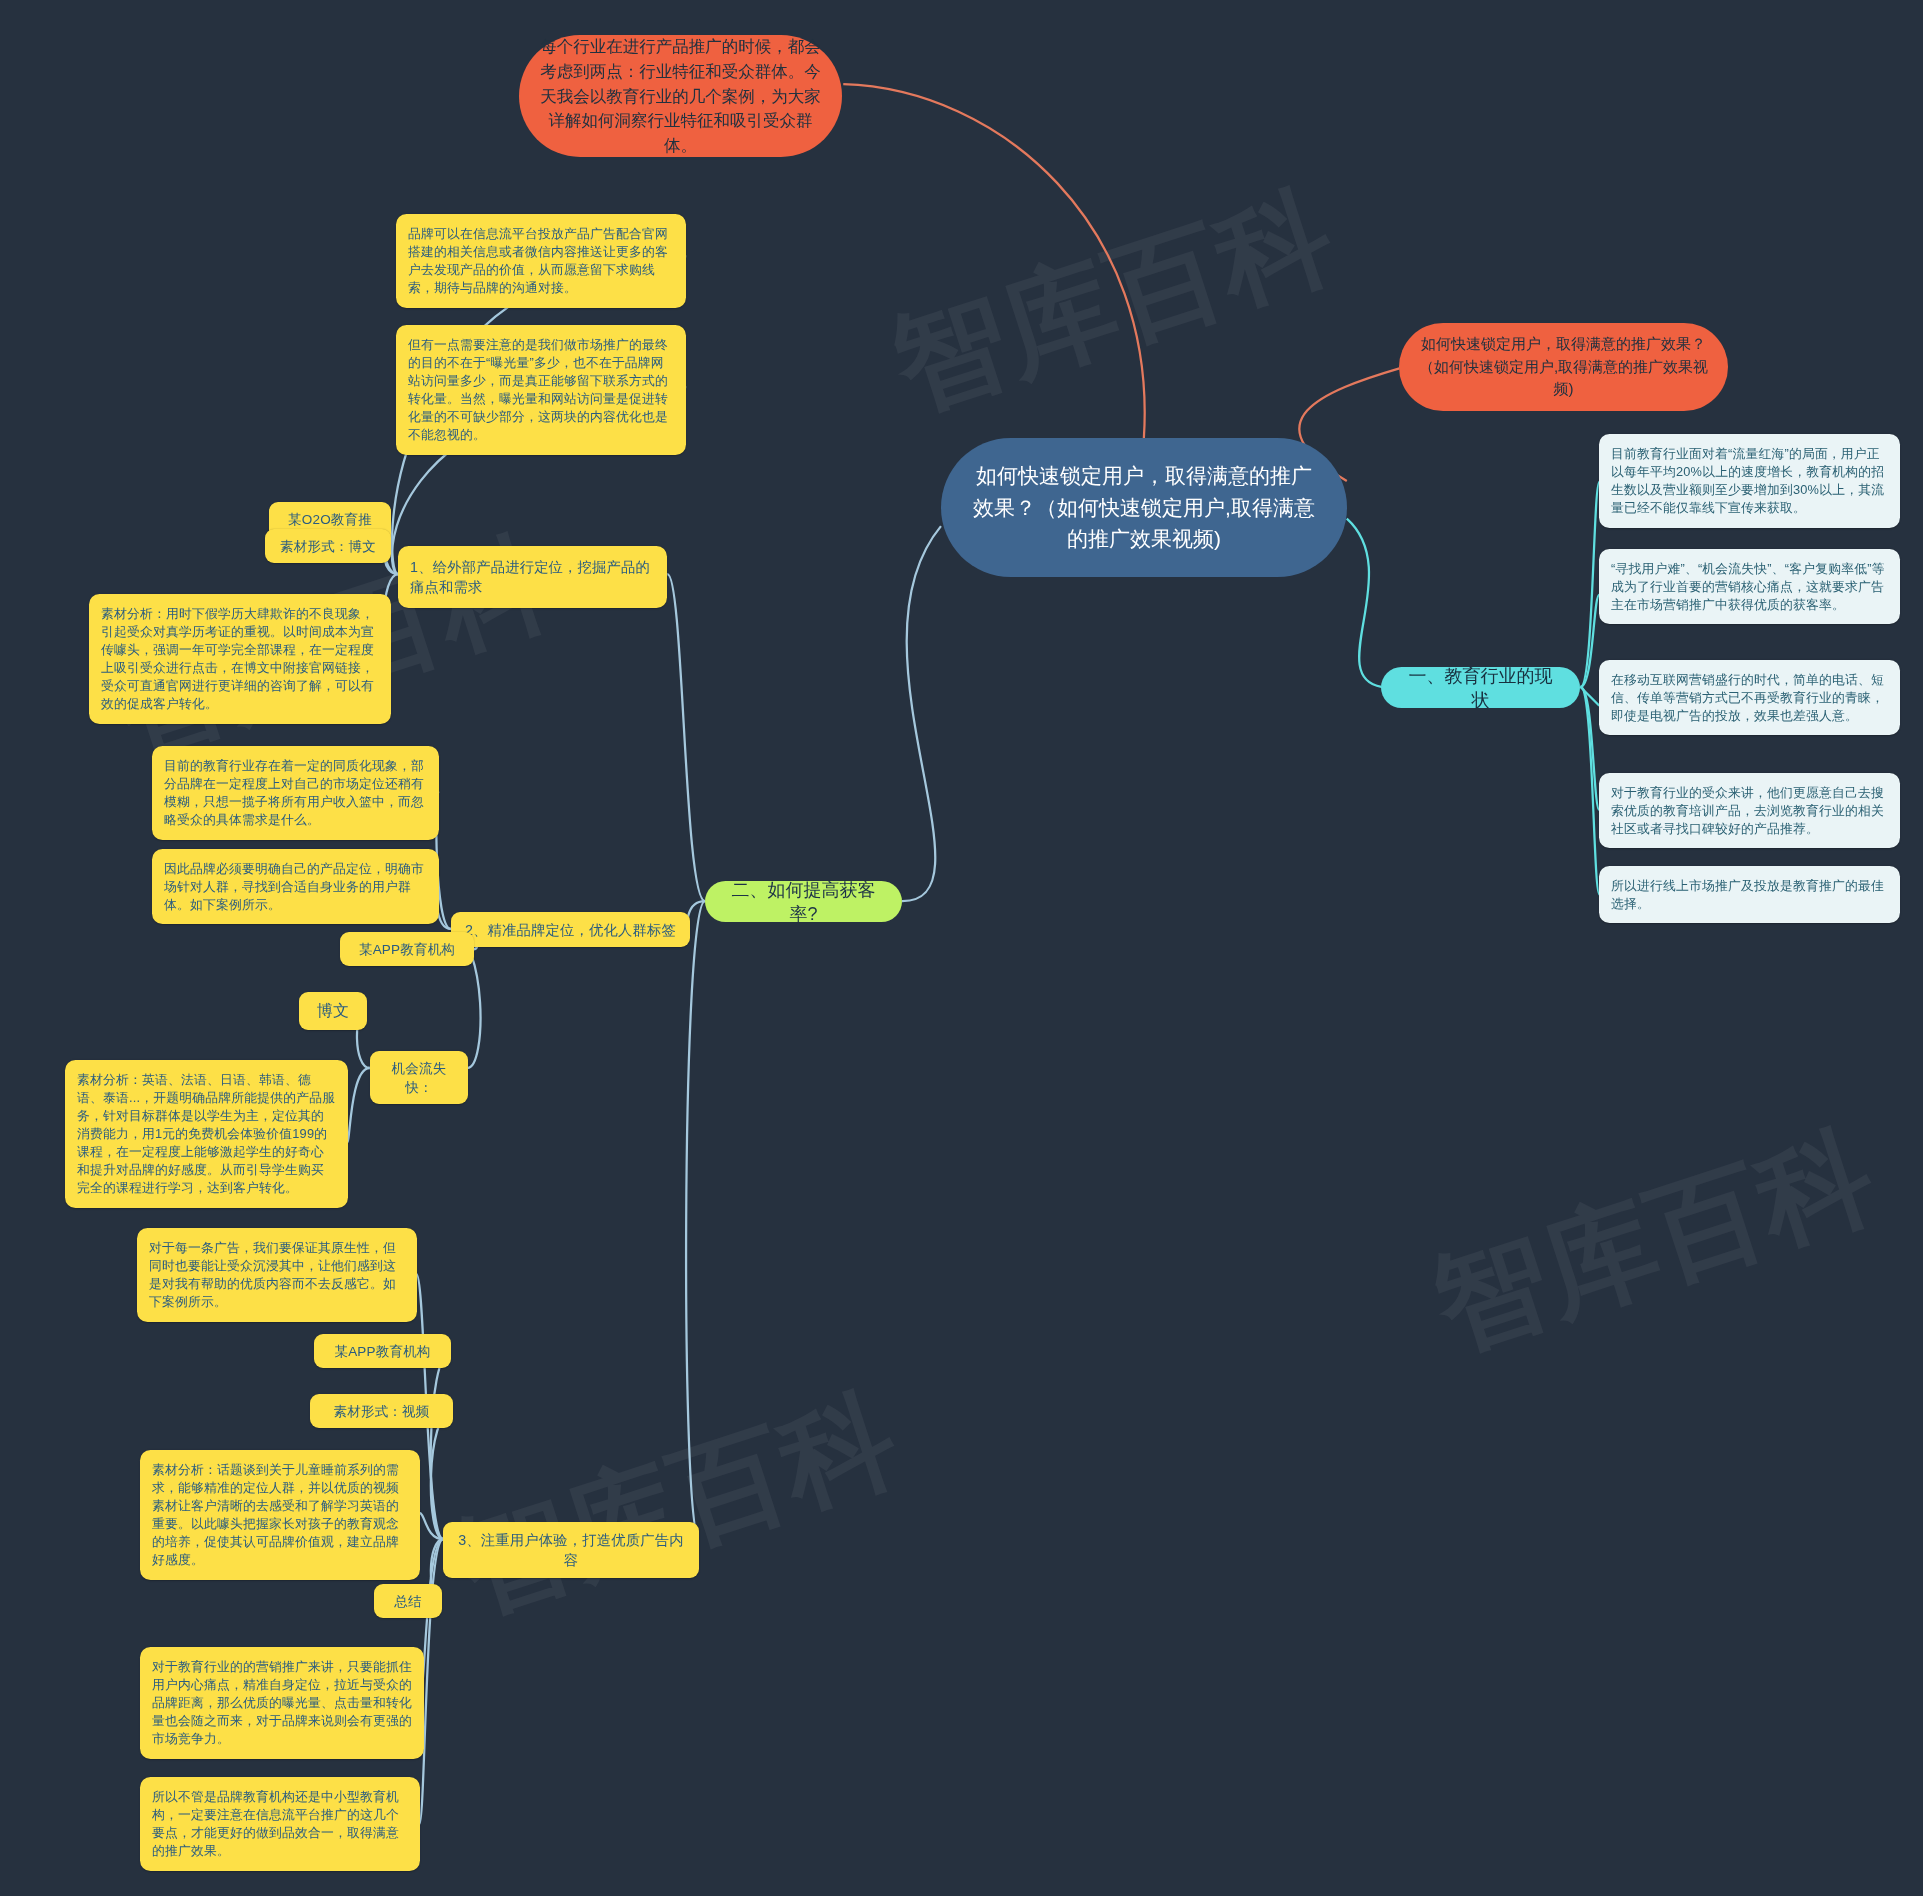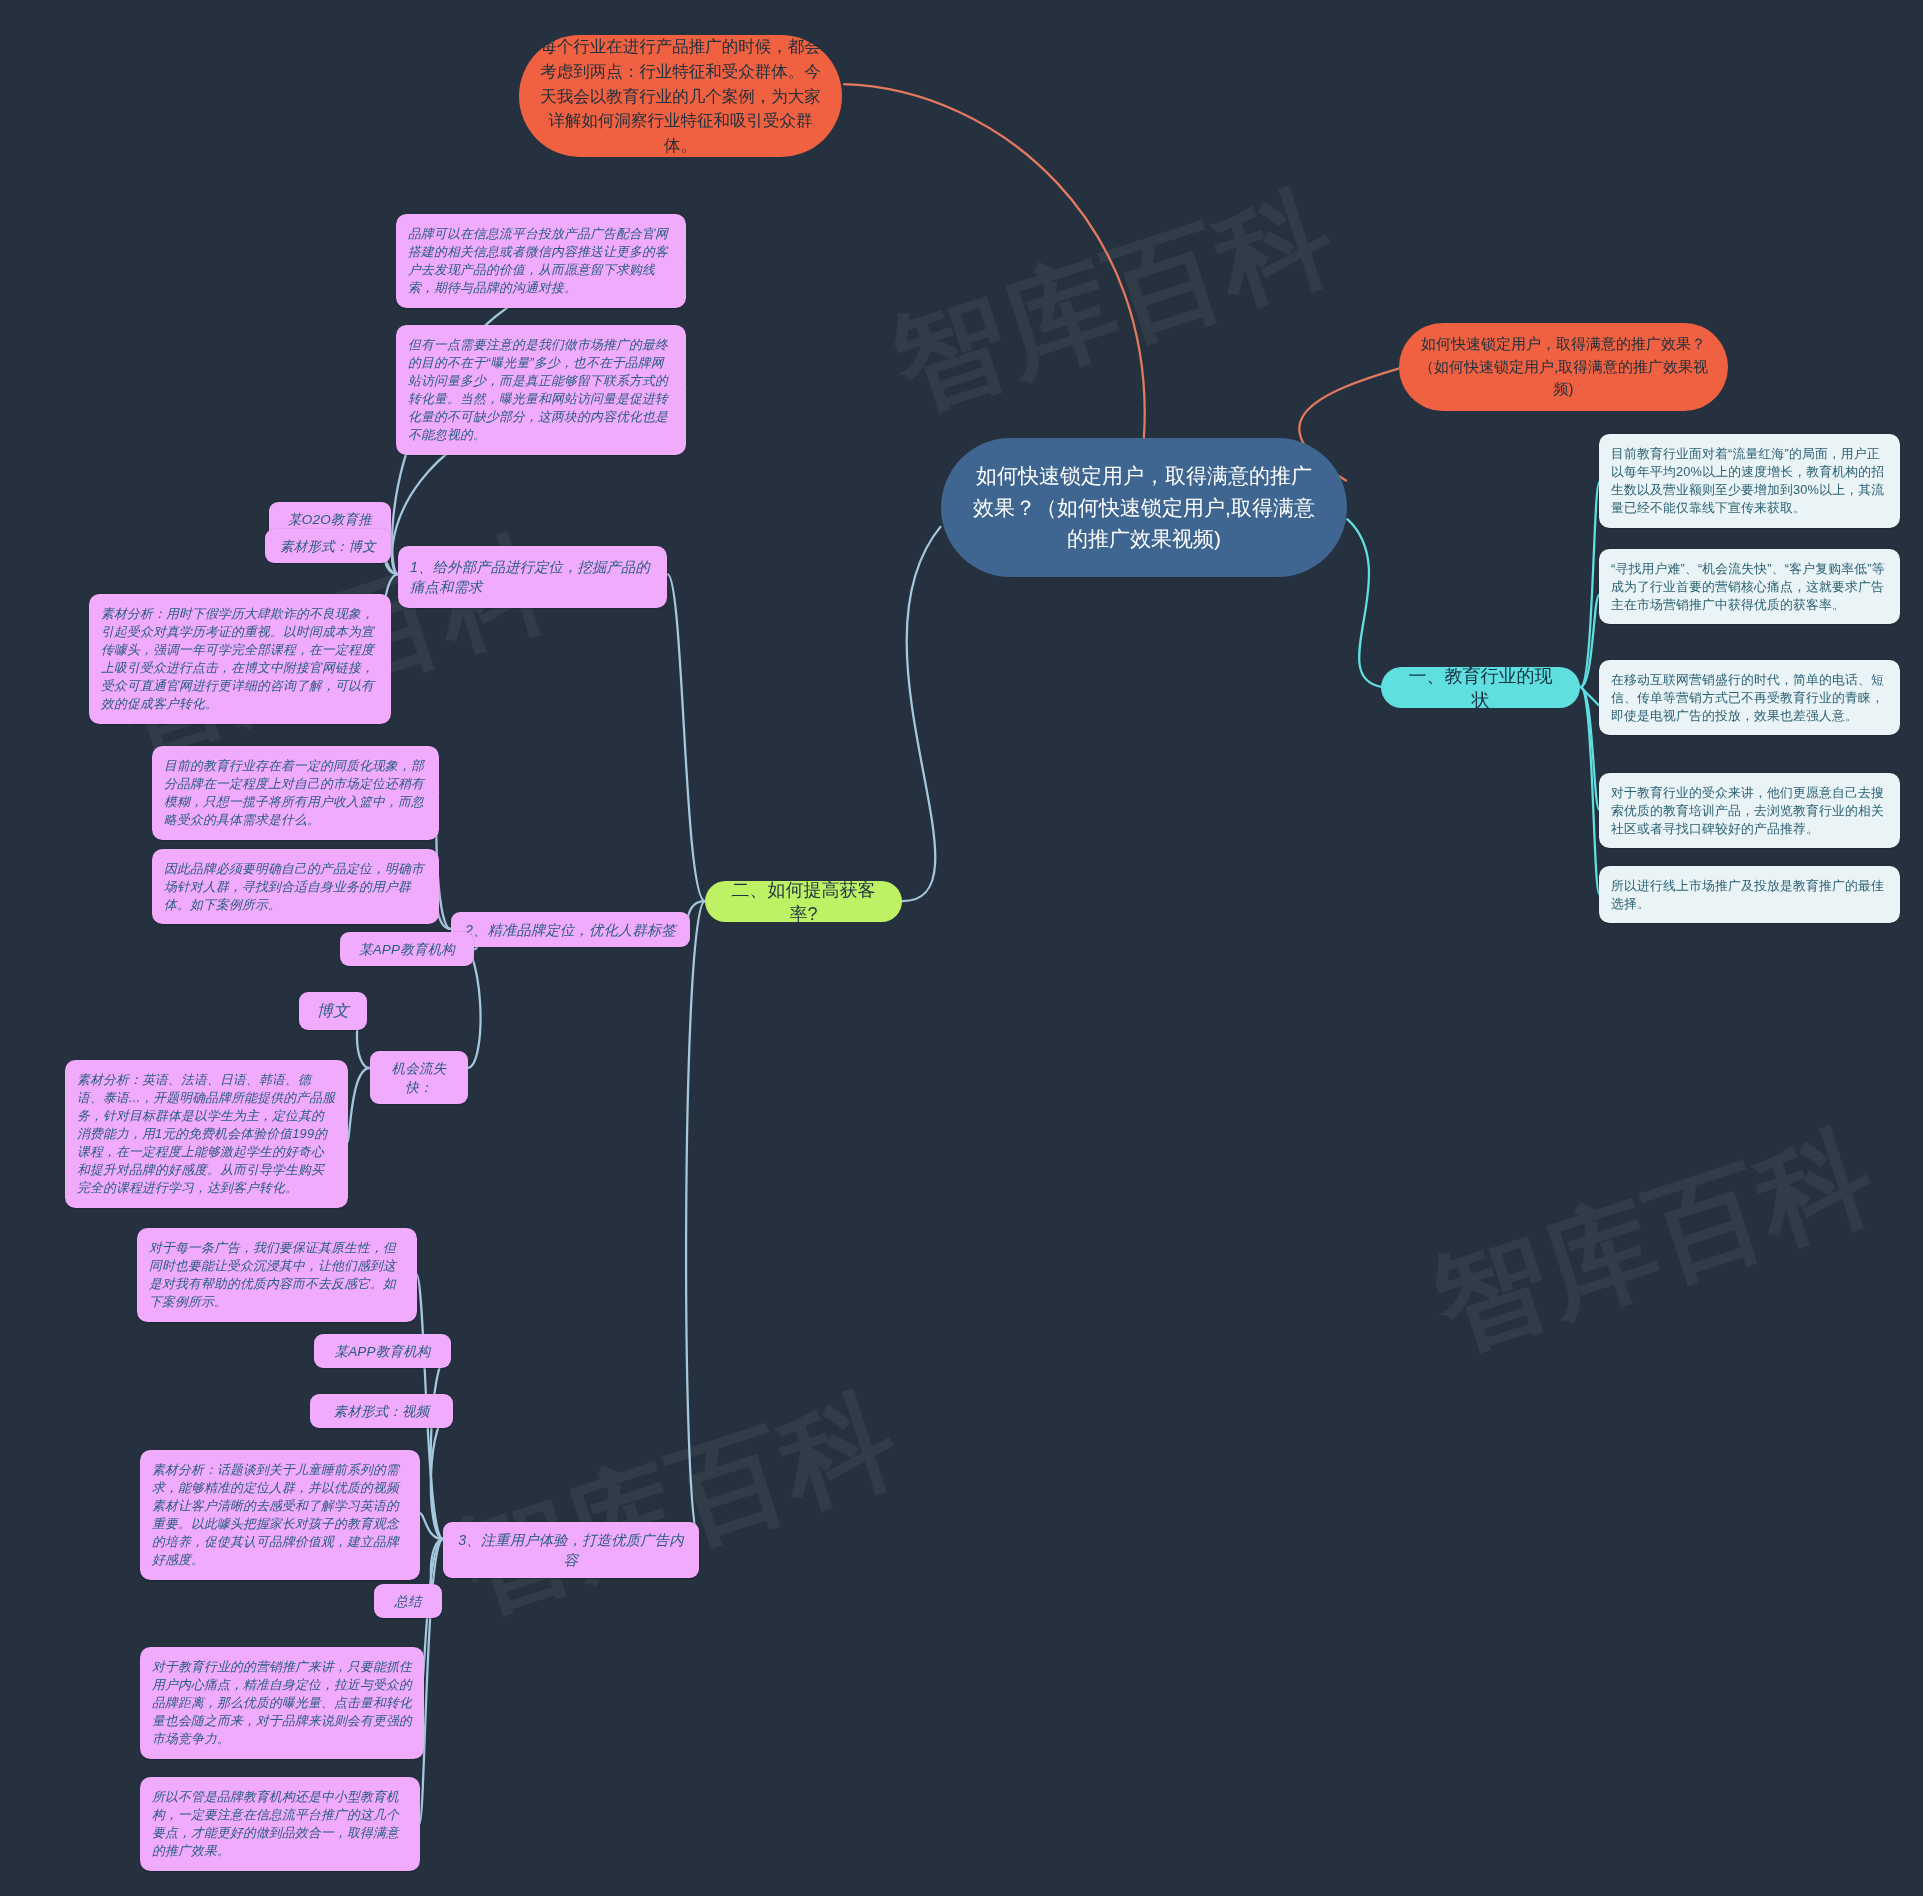--- a/index.html
+++ b/index.html
@@ -18,21 +18,21 @@
     background:#eef6f6;
     color:#1f4d63;
     border-radius:10.5px;
     padding:10.5px 12px;
     font-size:14.3px;
     line-height:1.42;
     letter-spacing:0.2px;
     box-shadow:0 0.8px 1.5px rgba(0,0,0,.25);
     white-space:pre-wrap;
   }
-  .box.white{background:#f0abfc;color:#2a5c80;font-style:italic;}
+  .box.white{background:#fde047;color:#2a5c80;}
   .box.pale{background:#eaf4f6;color:#2a6073;}
   .box.tiny{padding:7.5px 13.5px;font-size:15px;border-radius:9px;text-align:center;}
 
   
   .pill{
     border-radius:751px;
     display:flex;align-items:center;justify-content:center;
     text-align:center;
     box-sizing:border-box;
   }

